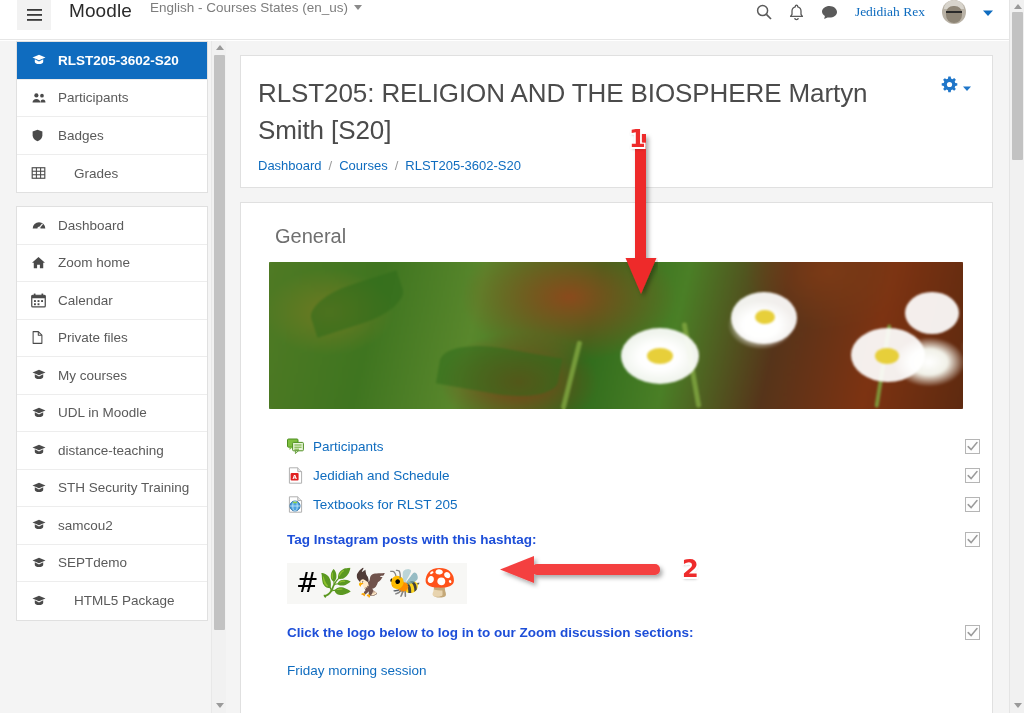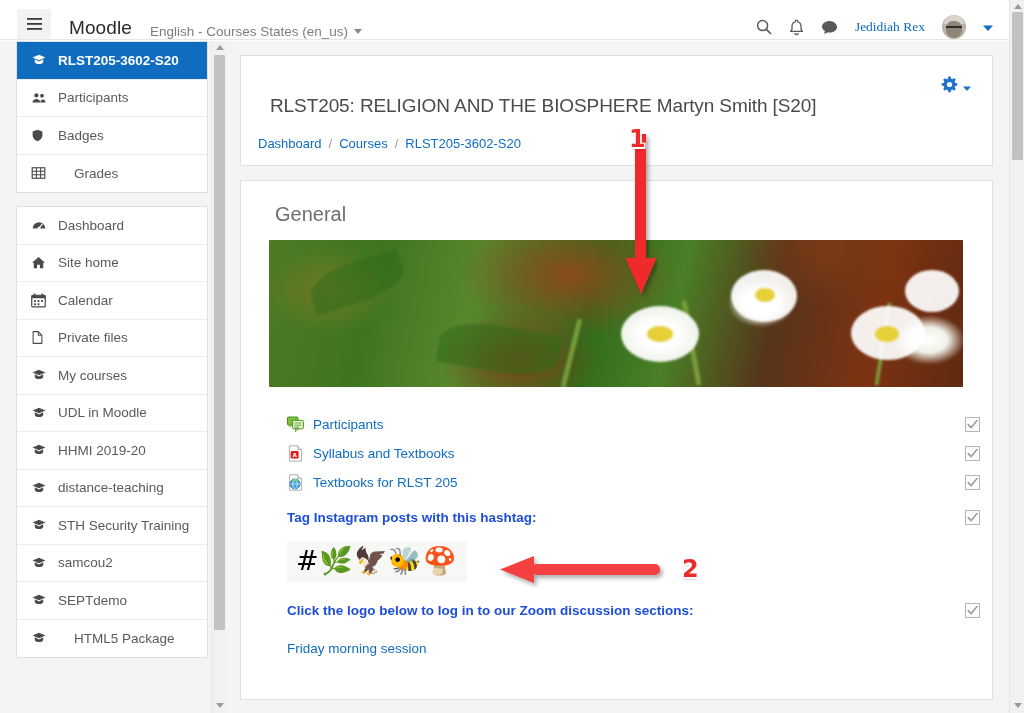--- a/index.html
+++ b/index.html
@@ -10,21 +10,21 @@
     font-family: "Liberation Sans", sans-serif;
     background: #ffffff;
   }
 
   
   .navbar {
     position: absolute; top: 0; left: 0;
     width: 1009px; height: 40px;
     background: #ffffff;
     border-bottom: 1px solid #e6e6e6;
-    display: flex; align-items: flex-end;
+    display: flex; align-items: flex-start;
   }
   .hamburger {
     width: 34px; height: 30px;
     margin-left: 17px;
     background: #f2f2f2;
     display: flex; align-items: center; justify-content: center;
     cursor: pointer;
   }
   .hamburger svg { display: block; }
   .brand {
@@ -173,25 +173,25 @@
     background: #f4f4f4;
     overflow: hidden;
   }
   .card {
     background: #fff;
     border: 1px solid #e0e0e0;
     margin: 14px 16px 0 14px;
   }
   .header-card { padding: 19px 22px 14px 17px; position: relative; }
   .page-title {
-    font-size: 19px;
+    font-size: 26px;
     font-weight: normal;
     color: #4b4b4b;
     line-height: 37px;
-    margin: 12px;
+    margin: 0;
     letter-spacing: -.1px;
     max-width: 640px;
   }
   .gear-wrap {
     position: absolute;
     top: 20px; right: 21px;
     display: flex; align-items: center; gap: 5px;
     cursor: pointer;
   }
   .breadcrumb {
@@ -455,21 +455,21 @@
             </svg>
           </span>
           <span class="side-label">Dashboard</span>
         </div>
         <div class="side-item">
           <span class="ic">
             <svg width="15" height="14" viewBox="0 0 16 16" aria-hidden="true">
               <path d="M8 1.2 L15.4 7.6 h-2 V14 H9.6 v-4 H6.4 v4 H2.6 V7.6 h-2 Z" fill="#4a4a4a"></path>
             </svg>
           </span>
-          <span class="side-label">Site home</span>
+          <span class="side-label">Zoom home</span>
         </div>
         <div class="side-item">
           <span class="ic">
             <svg width="15" height="15" viewBox="0 0 16 16" aria-hidden="true">
               <rect x="0.8" y="2.4" width="14.4" height="12.4" rx="1" fill="none" stroke="#4a4a4a" stroke-width="1.3"></rect>
                 <rect x="0.8" y="2.4" width="14.4" height="3.2" fill="#4a4a4a"></rect>
                 <rect x="3" y="0.6" width="1.8" height="3" fill="#4a4a4a"></rect>
                 <rect x="11.2" y="0.6" width="1.8" height="3" fill="#4a4a4a"></rect>
                 <rect x="3.2" y="7.6" width="2" height="2" fill="#4a4a4a"></rect>
                 <rect x="7" y="7.6" width="2" height="2" fill="#4a4a4a"></rect>
@@ -499,29 +499,20 @@
           <span class="side-label">My courses</span>
         </div>
         <div class="side-item">
           <span class="ic">
             <svg width="16" height="14" viewBox="0 0 16 16" aria-hidden="true">
               <path d="M8 2 L15.4 5.2 L8 8.4 L0.6 5.2 Z" fill="#4a4a4a"></path>
                 <path d="M3.2 7.1 v3.1 c0 1.4 2.2 2.5 4.8 2.5 s4.8-1.1 4.8-2.5 V7.1 L8 9.6 Z" fill="#4a4a4a"></path>
             </svg>
           </span>
           <span class="side-label">UDL in Moodle</span>
-        </div>
-        <div class="side-item">
-          <span class="ic">
-            <svg width="16" height="14" viewBox="0 0 16 16" aria-hidden="true">
-              <path d="M8 2 L15.4 5.2 L8 8.4 L0.6 5.2 Z" fill="#4a4a4a"></path>
-                <path d="M3.2 7.1 v3.1 c0 1.4 2.2 2.5 4.8 2.5 s4.8-1.1 4.8-2.5 V7.1 L8 9.6 Z" fill="#4a4a4a"></path>
-            </svg>
-          </span>
-          <span class="side-label">HHMI 2019-20</span>
         </div>
         <div class="side-item">
           <span class="ic">
             <svg width="16" height="14" viewBox="0 0 16 16" aria-hidden="true">
               <path d="M8 2 L15.4 5.2 L8 8.4 L0.6 5.2 Z" fill="#4a4a4a"></path>
                 <path d="M3.2 7.1 v3.1 c0 1.4 2.2 2.5 4.8 2.5 s4.8-1.1 4.8-2.5 V7.1 L8 9.6 Z" fill="#4a4a4a"></path>
             </svg>
           </span>
           <span class="side-label">distance-teaching</span>
         </div>
@@ -634,21 +625,21 @@
             </svg>
           </span>
         </div>
         <div class="act-row">
           <span class="act-icon"><svg width="17" height="17" viewBox="0 0 17 17" aria-hidden="true">
                 <path d="M2.4 0.8 h8.4 L14.6 4.6 V16.2 H2.4 Z" fill="#ffffff" stroke="#b0b0b0" stroke-width="1"></path>
                 <path d="M10.8 0.8 V4.6 h3.8" fill="#e8e8e8" stroke="#b0b0b0" stroke-width="1"></path>
                 <rect x="3.6" y="6" width="8" height="7.4" rx="1" fill="#e02020"></rect>
                 <text x="7.6" y="11.8" font-family="DejaVu Sans, sans-serif" font-size="5.6" font-weight="bold" fill="#ffffff" text-anchor="middle">A</text>
               </svg></span>
-          <a class="act-link">Syllabus and Textbooks</a>
+          <a class="act-link">Jedidiah and Schedule</a>
           <span class="completion" style="top:7px">
             <svg width="13" height="13" viewBox="0 0 13 13" aria-hidden="true">
   <path d="M2.2 6.6 L5.2 9.6 L11 2.6" fill="none" stroke="#9a9a9a" stroke-width="1.5" stroke-linecap="round" stroke-linejoin="round"></path>
             </svg>
           </span>
         </div>
         <div class="act-row">
           <span class="act-icon"><svg width="17" height="17" viewBox="0 0 17 17" aria-hidden="true">
                 <path d="M2.4 0.8 h8.4 L14.6 4.6 V16.2 H2.4 Z" fill="#ffffff" stroke="#b0b0b0" stroke-width="1"></path>
                 <path d="M10.8 0.8 V4.6 h3.8" fill="#e8e8e8" stroke="#b0b0b0" stroke-width="1"></path>

